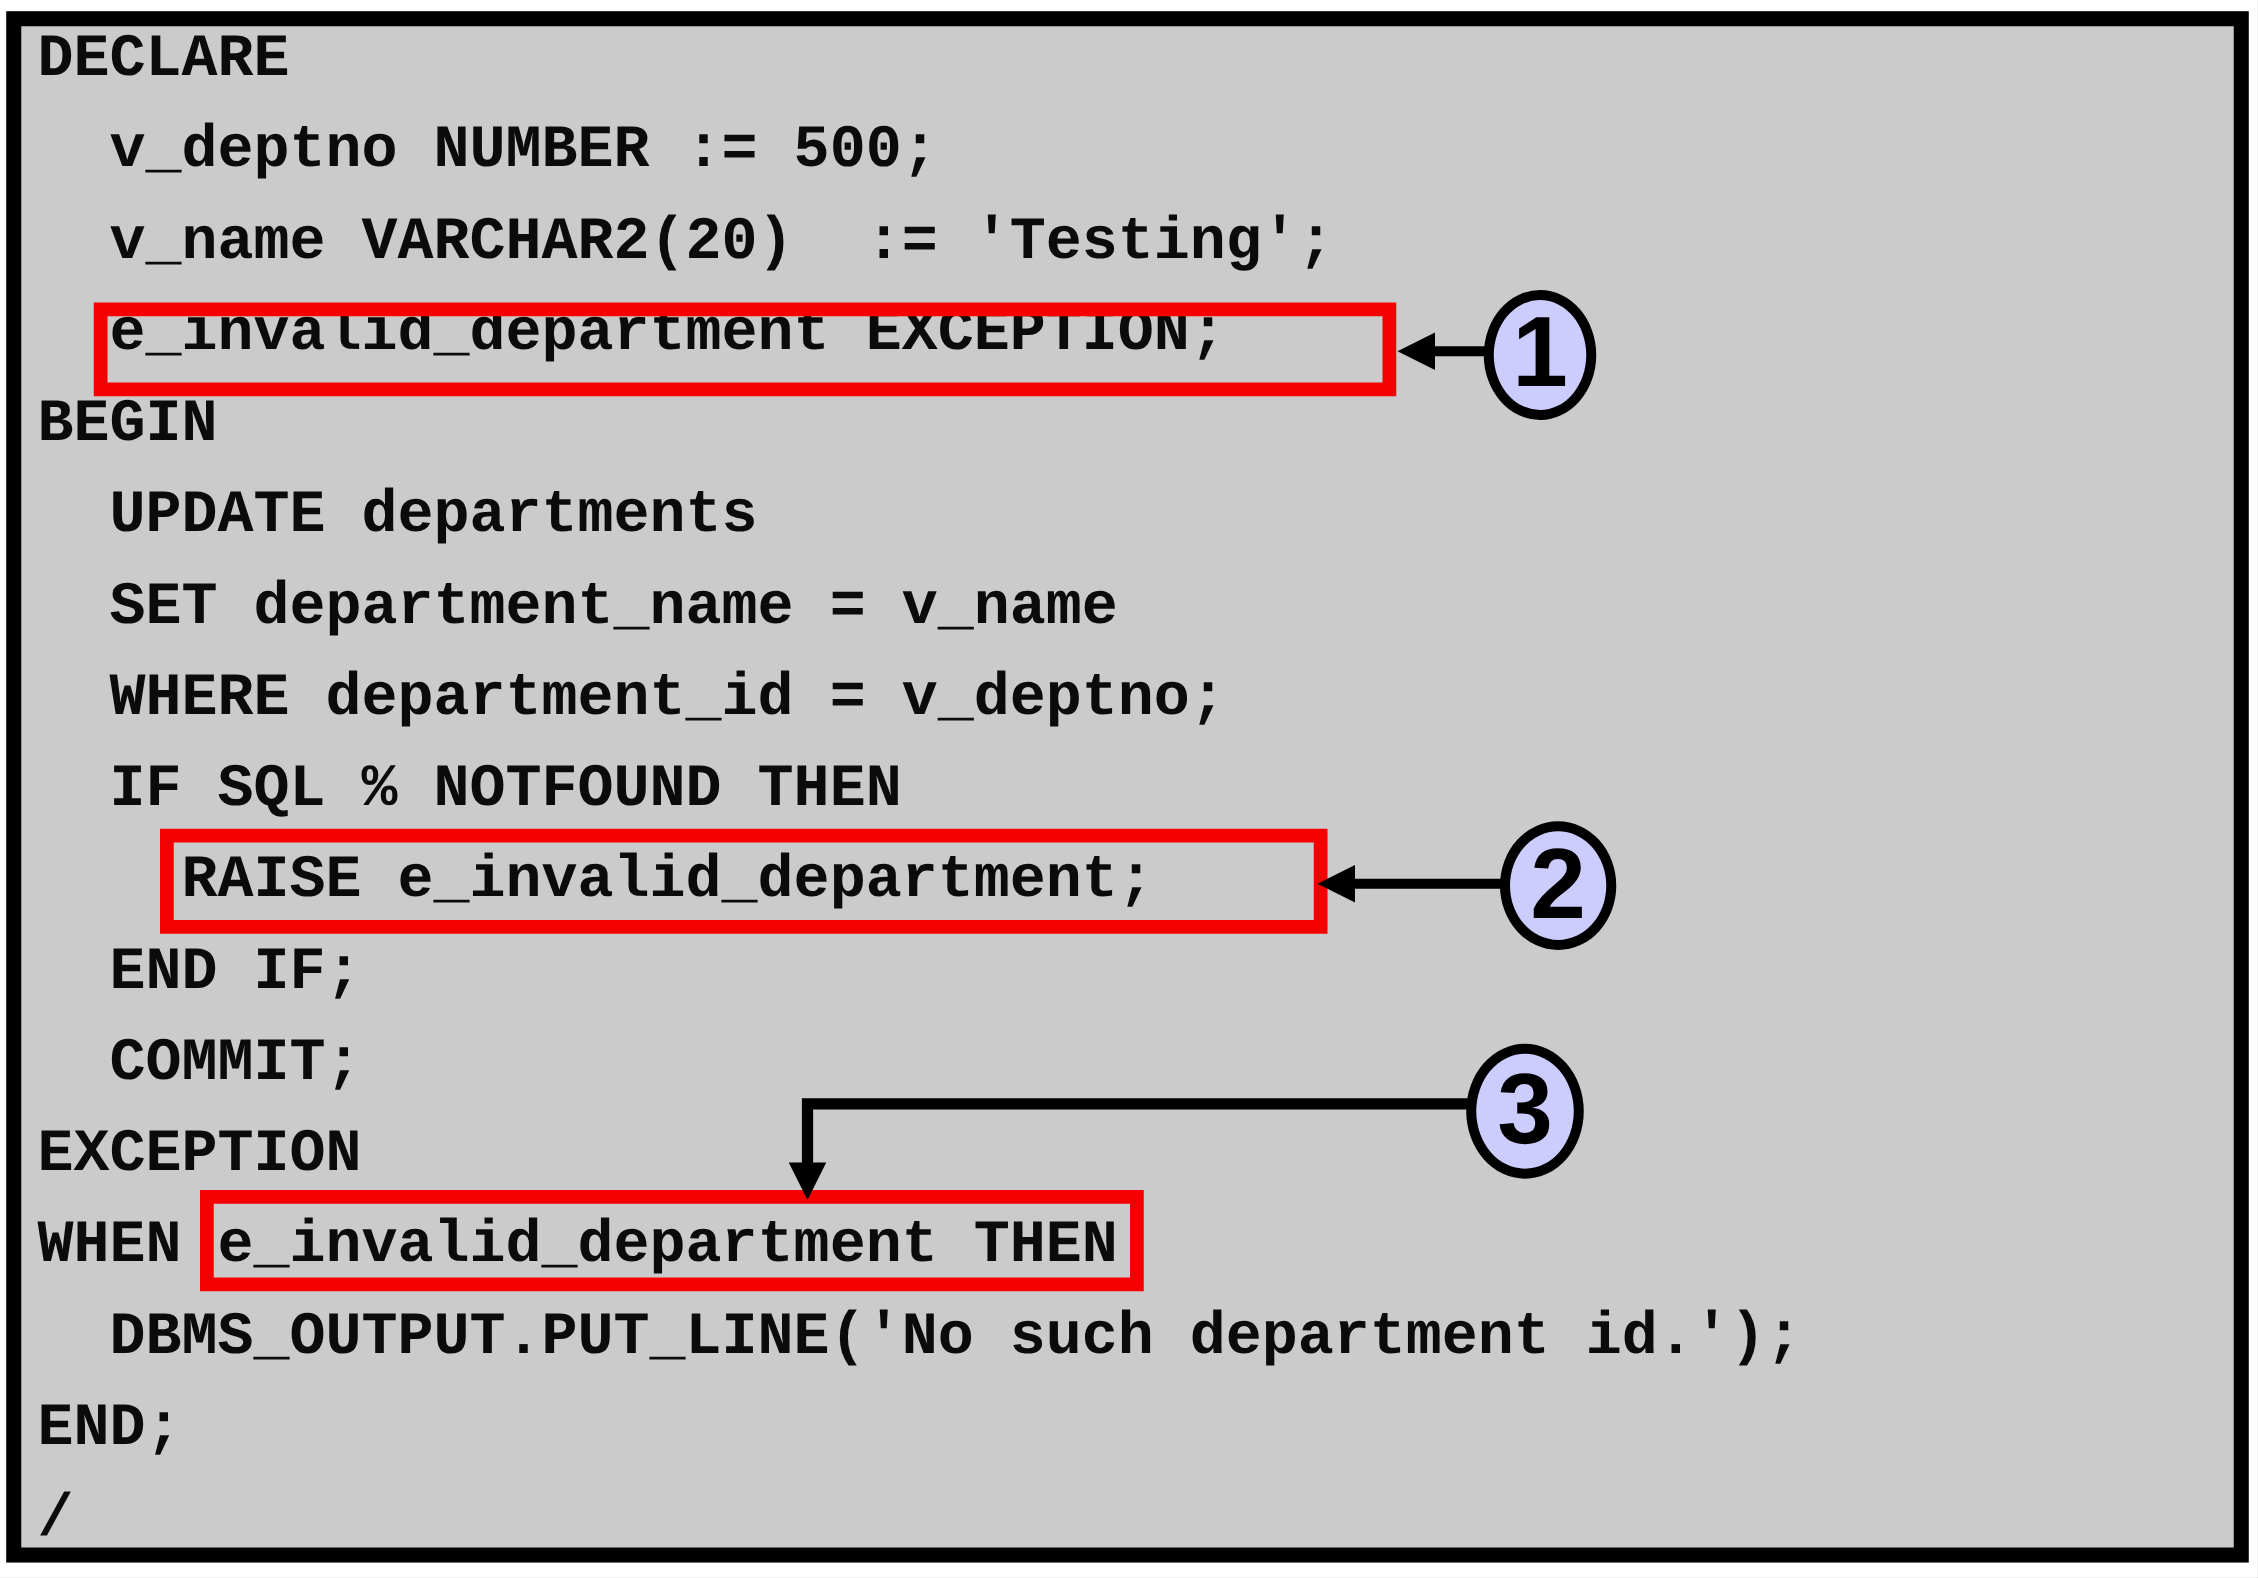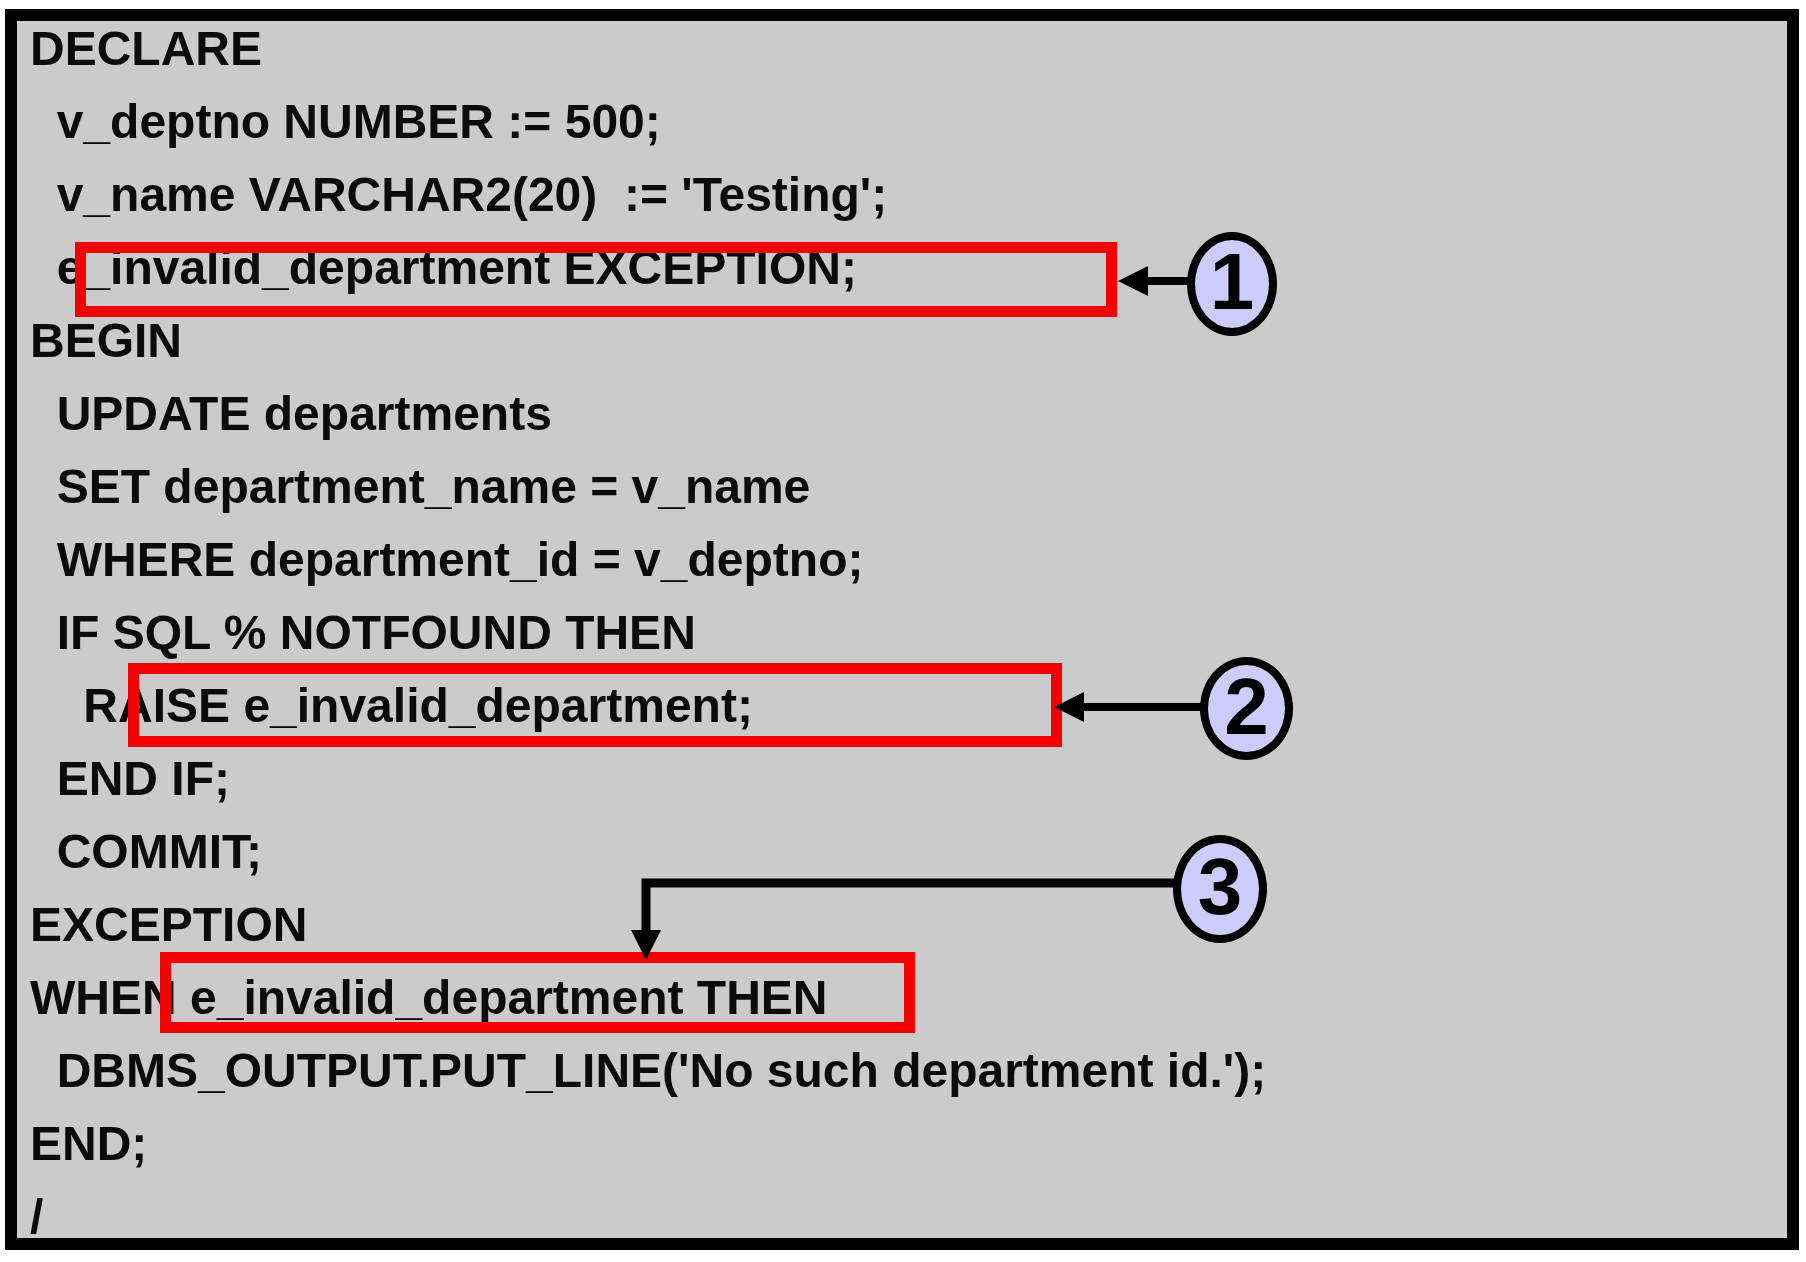--- a/index.html
+++ b/index.html
@@ -19,21 +19,21 @@
     height: 1241px;
     box-sizing: border-box;
     border: 12px solid #000000;
     background: #cbcbcb;
   }
   .code {
     position: absolute;
     left: 30px;
     top: 12px;
     margin: 0;
-    font-family: Liberation Sans, sans-serif;
+    font-family: Liberation Mono, monospace;
     font-weight: bold;
     font-size: 48px;
     line-height: 73px;
     color: #0b0b0b;
     white-space: pre;
   }
   .code-line { height: 73px; }
   .hl {
     position: absolute;
     box-sizing: border-box;

